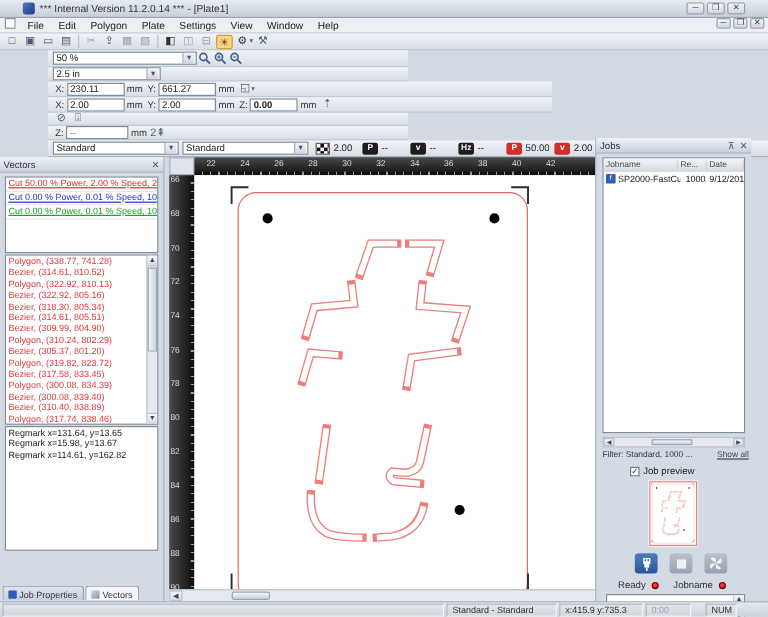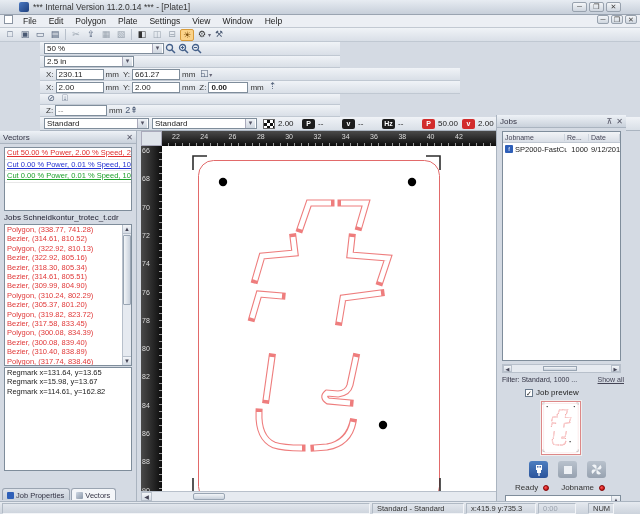--- a/index.html
+++ b/index.html
@@ -307,21 +307,20 @@
 <div class="abs" id="left-panel">
   <div class="panel-hdr">
     <span>Vectors</span>
     <span class="x">✕</span>
   </div>
   <div class="listbox" id="cutset-list" style="margin:3px 4px 0 4px; height:64px;">
       <div class="li cutli" style="color: rgb(224, 47, 47);">Cut 50.00 % Power, 2.00 % Speed, 2000 Hz</div>
       <div class="li cutli" style="color: rgb(36, 49, 208);">Cut 0.00 % Power, 0.01 % Speed, 1000 Hz</div>
       <div class="li cutli" style="color: rgb(31, 161, 44);">Cut 0.00 % Power, 0.01 % Speed, 1000 Hz</div>
     </div>
-  <div class="small-cap">Jobs Schneidkontur_trotec_t.cdr</div>
   <div class="listbox" id="shape-list" style="margin:1px 4px 0 4px; height:142px; padding-right:23px;">
     <div class="vscroll">
       <div class="arr">▲</div>
       <div class="thumb" style="top:10px; height:70px;"></div>
       <div class="arr bot">▼</div>
     </div>
     <div id="shape-items">
         <div class="li shape">Polygon, (338.77, 741.28)</div>
         <div class="li shape">Bezier, (314.61, 810.52)</div>
         <div class="li shape">Polygon, (322.92, 810.13)</div>

